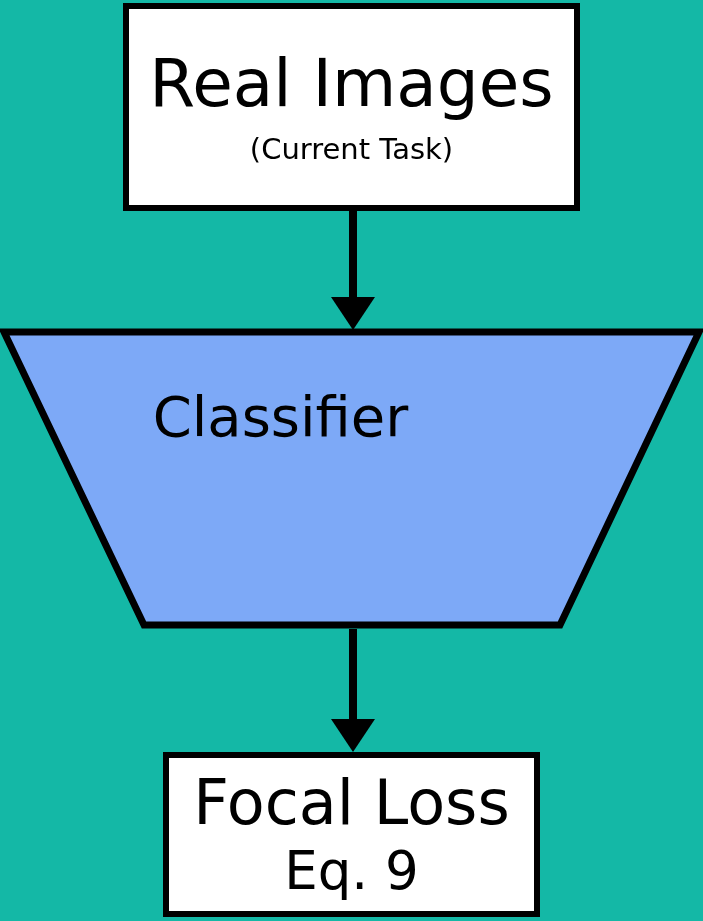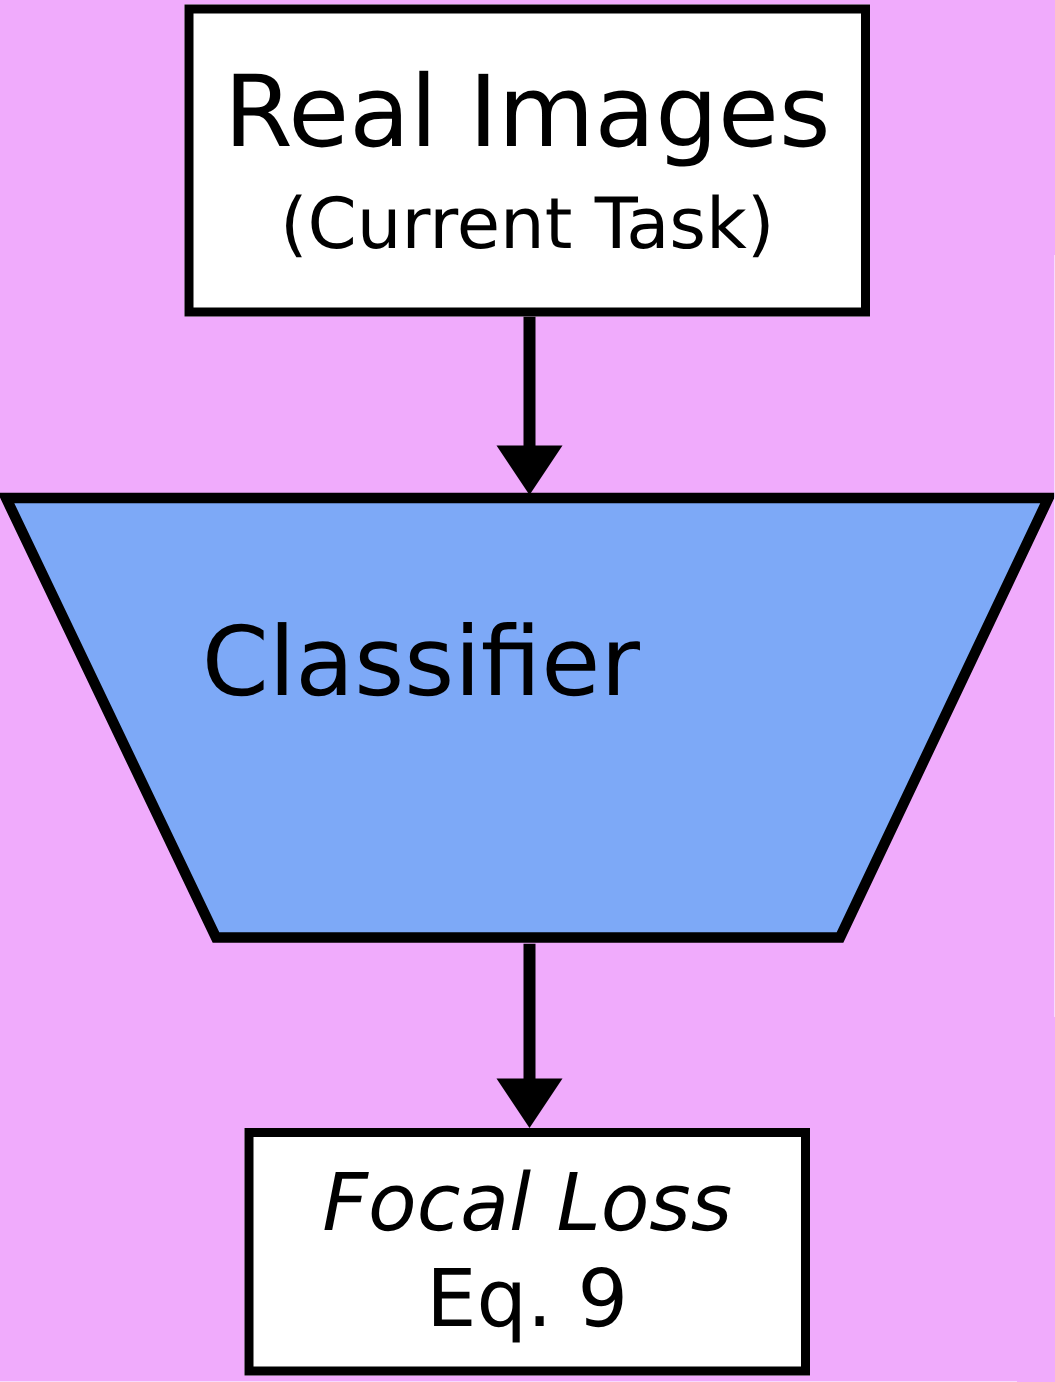--- a/index.html
+++ b/index.html
@@ -5,21 +5,21 @@
   html, body {
     margin: 0;
     padding: 0;
     background: #ffffff;
     font-family: "DejaVu Sans", sans-serif;
   }
   .canvas {
     position: relative;
     width: 703px;
     height: 921px;
-    background: #f0abfc;
+    background: #14b8a6;
     overflow: hidden;
   }
   .node-box {
     position: absolute;
     box-sizing: border-box;
     border: 6px solid #000000;
     background: #ffffff;
     display: flex;
     flex-direction: column;
     align-items: center;
@@ -40,29 +40,28 @@
     width: 377px;
     height: 165px;
     gap: 8px;
   }
   .top-box .box-title {
     font-size: 66px;
     line-height: 1.05;
     white-space: nowrap;
   }
   .top-box .box-subtitle {
-    font-size: 47px;
+    font-size: 29px;
     line-height: 1.05;
     white-space: nowrap;
   }
   .bottom-box .box-title {
-    font-size: 53px;
+    font-size: 62px;
     line-height: 1.05;
     white-space: nowrap;
-    font-style: italic;
   }
   .bottom-box .box-subtitle {
     font-size: 53px;
     line-height: 1.05;
     white-space: nowrap;
   }
   .arrow-svg {
     position: absolute;
     display: block;
   }
@@ -76,24 +75,24 @@
   }
   .trapezoid-svg {
     position: absolute;
     left: 0;
     top: 328px;
     display: block;
   }
   .classifier-label {
     position: absolute;
     left: 0;
-    top: 410px;
+    top: 389px;
     width: 561px;
     text-align: center;
-    font-size: 64px;
+    font-size: 56px;
     line-height: 1;
     color: #000000;
     white-space: nowrap;
   }
 </style>
 </head>
 <body>
 
 <div class="canvas">
 

